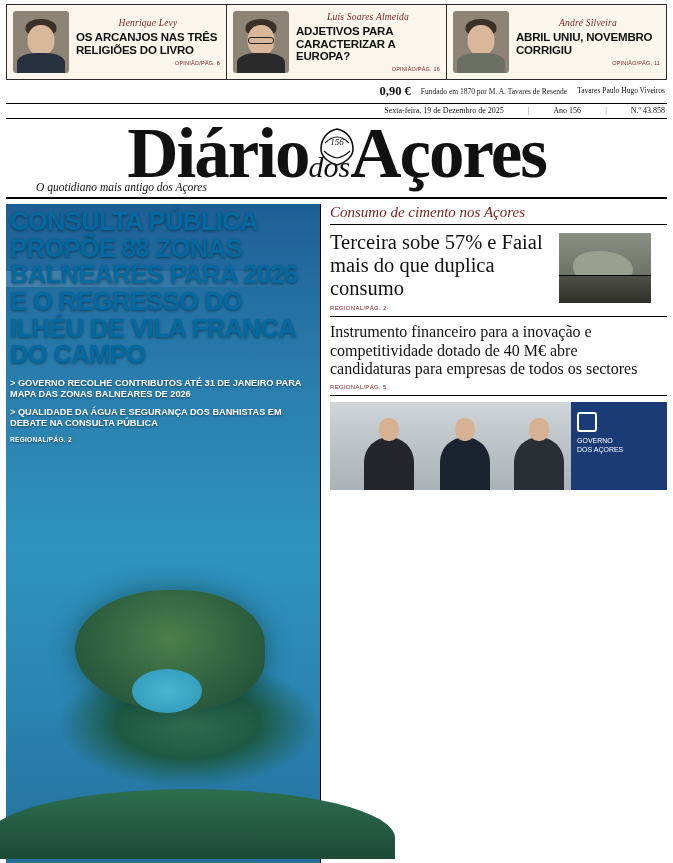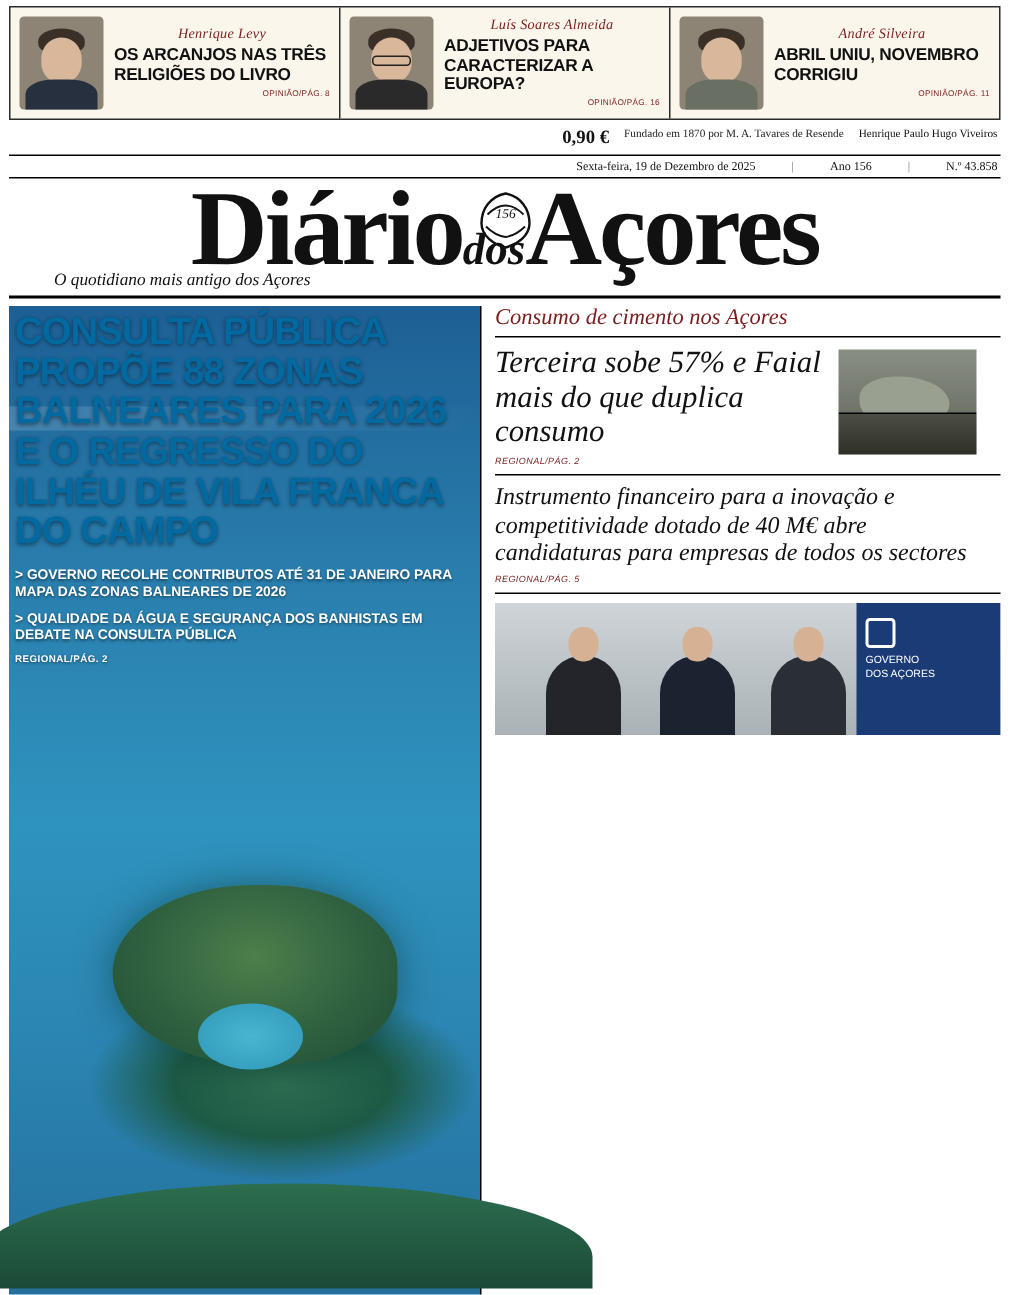--- a/index.html
+++ b/index.html
@@ -42,42 +42,42 @@
     font-family:"Liberation Sans", sans-serif; font-weight:bold; font-size:11.5px;
     line-height:1.12; color:#111; text-transform:uppercase; letter-spacing:-.2px;
   }
   .op-ref {
     font-family:"Liberation Sans", sans-serif; font-size:5.5px; color:#7a1d1d;
     text-align:right; margin-top:3px; letter-spacing:.2px;
   }
 
   
   .info-line {
-    display:flex; align-items:flex-start; justify-content:flex-end; gap:10px;
+    display:flex; align-items:center; justify-content:flex-end; gap:10px;
     padding:4px 2px 2px 0; font-size:8px;
   }
   .price { font-family:"Liberation Serif", serif; font-weight:bold; font-size:12.5px; }
   .founded { font-size:7.5px; color:#222; padding-bottom:1px; }
   .dir-block { text-align:right; font-size:7.5px; line-height:1.35; }
 
   .thin-rule { border-top:1px solid #000; margin:2px 0 0 0; }
   .date-line {
     display:flex; justify-content:flex-end; gap:24px;
     font-size:8px; padding:2px 2px 3px 0; border-bottom:1.5px solid #000;
   }
   .date-line .sep { color:#777; }
 
   
   .masthead { position:relative; text-align:center; padding:1px 0 0 0; }
   .mast-title {
     font-family:"Liberation Serif", serif; font-weight:bold;
     font-size:71px; line-height:0.95; letter-spacing:-2px; white-space:nowrap;
   }
   .mast-title .small {
-    font-size:30px; font-style:italic; font-weight:bold; letter-spacing:0;
+    font-size:30px; font-style:italic; font-weight:normal; letter-spacing:0;
   }
   .crest {
     position:absolute; left:50%; top:4px; transform:translateX(-50%);
     width:56px; height:46px; pointer-events:none;
   }
   .tagline {
     font-style:italic; font-size:11.5px; text-align:left; padding-left:30px; margin-top:-6px;
   }
   .mast-rule { border-top:2px solid #000; margin-top:4px; }
 
@@ -129,21 +129,21 @@
     font-size:6.5px; letter-spacing:.3px; margin-top:3px;
     text-shadow:0 1px 2px rgba(0,0,0,.5);
   }
   .lead-spacer { height:426px; }
 
   
   .kicker {
     font-family:"Liberation Serif", serif; font-style:italic; color:#7a1d1d;
     font-size:15px; padding-bottom:3px; border-bottom:1px solid #000;
   }
-  .story { padding:6px 16px 5px 0; border-bottom:1px solid #000;font-style:italic; }
+  .story { padding:6px 16px 5px 0; border-bottom:1px solid #000; }
   .story-head {
     font-family:"Liberation Serif", serif; font-size:20.5px; line-height:1.12;
   }
   .story-head.sm { font-size:16px; line-height:1.16; }
   .story-ref {
     font-family:"Liberation Sans", sans-serif; font-size:6px; color:#7a1d1d;
     letter-spacing:.3px; margin-top:5px;
   }
   .story-with-photo { display:flex; gap:8px; }
   .story-with-photo .txt { flex:1; }
@@ -225,21 +225,21 @@
         <div class="op-title">ABRIL UNIU, NOVEMBRO CORRIGIU</div>
         <div class="op-ref">OPINIÃO/PÁG. 11</div>
       </div>
     </div>
   </div>
 
   <div class="info-line">
     <div class="price">0,90 €</div>
     <div class="founded">Fundado em 1870 por M. A. Tavares de Resende</div>
     <div class="dir-block">
-      <div><span>Henrique</span>
+      <div><span>Tavares</span>
         <span>Paulo Hugo Viveiros</span></div>
     </div>
   </div>
   <div class="thin-rule"></div>
   <div class="date-line">
     <span>Sexta-feira, 19 de Dezembro de 2025</span>
     <span class="sep">|</span>
     <span>Ano 156</span>
     <span class="sep">|</span>
     <span>N.º 43.858</span>

